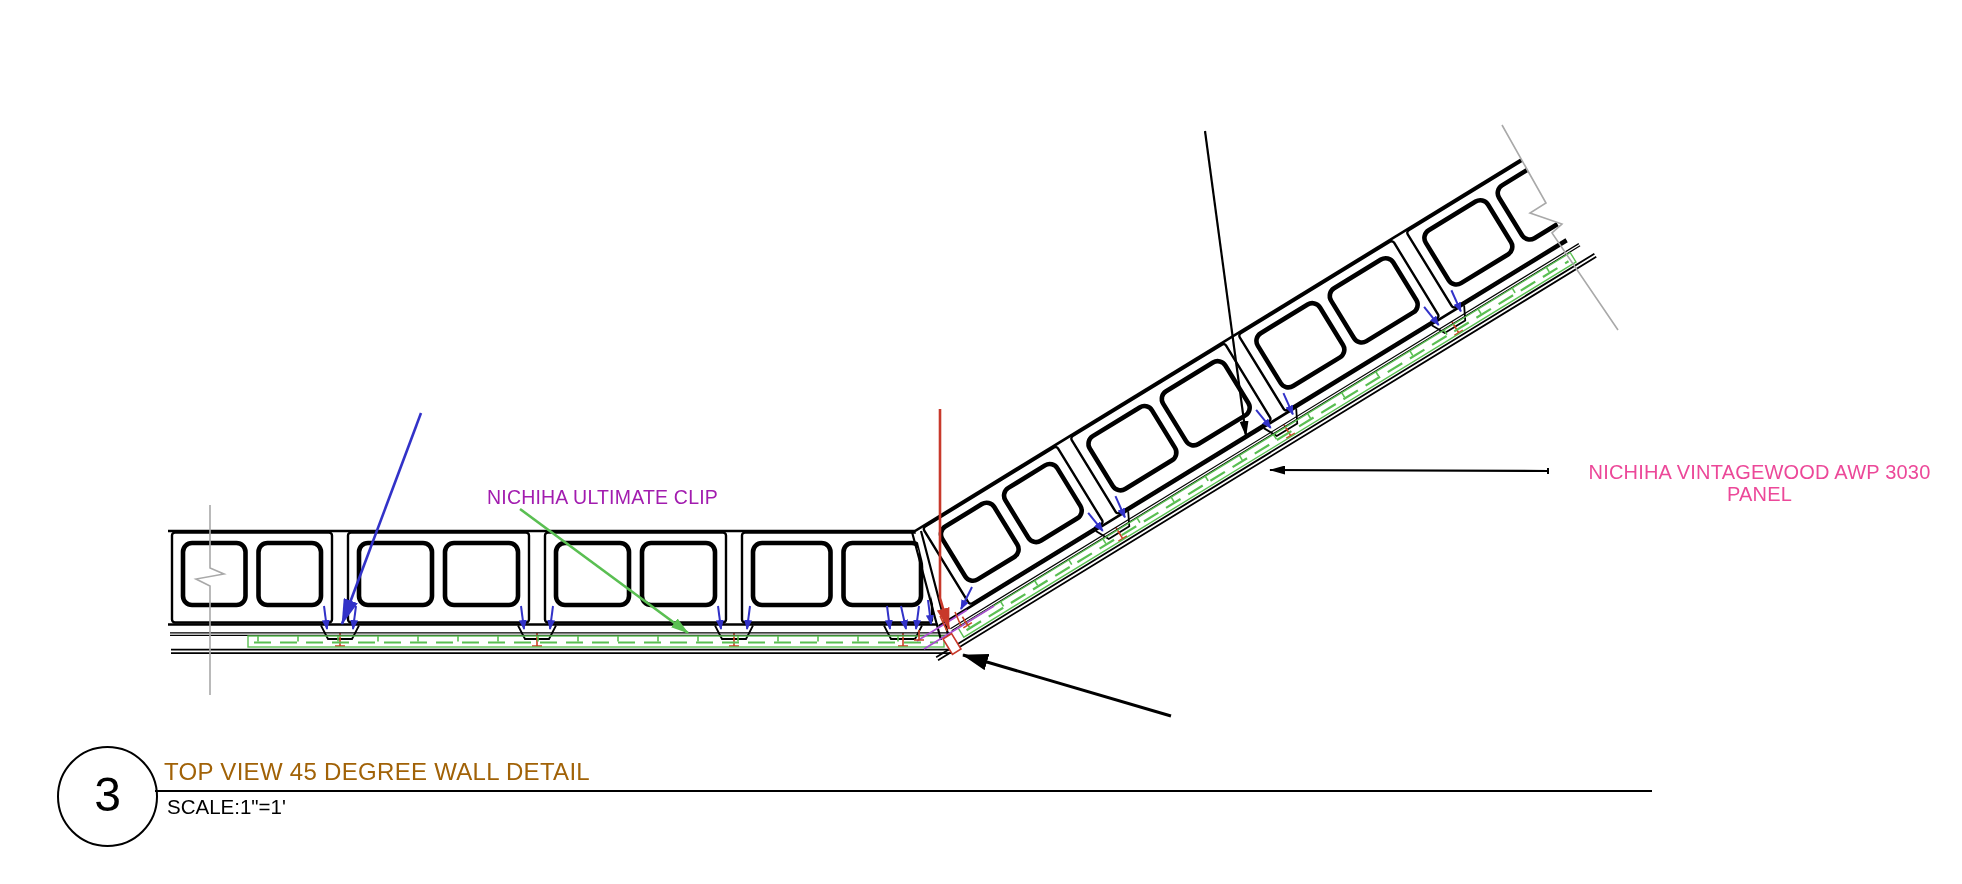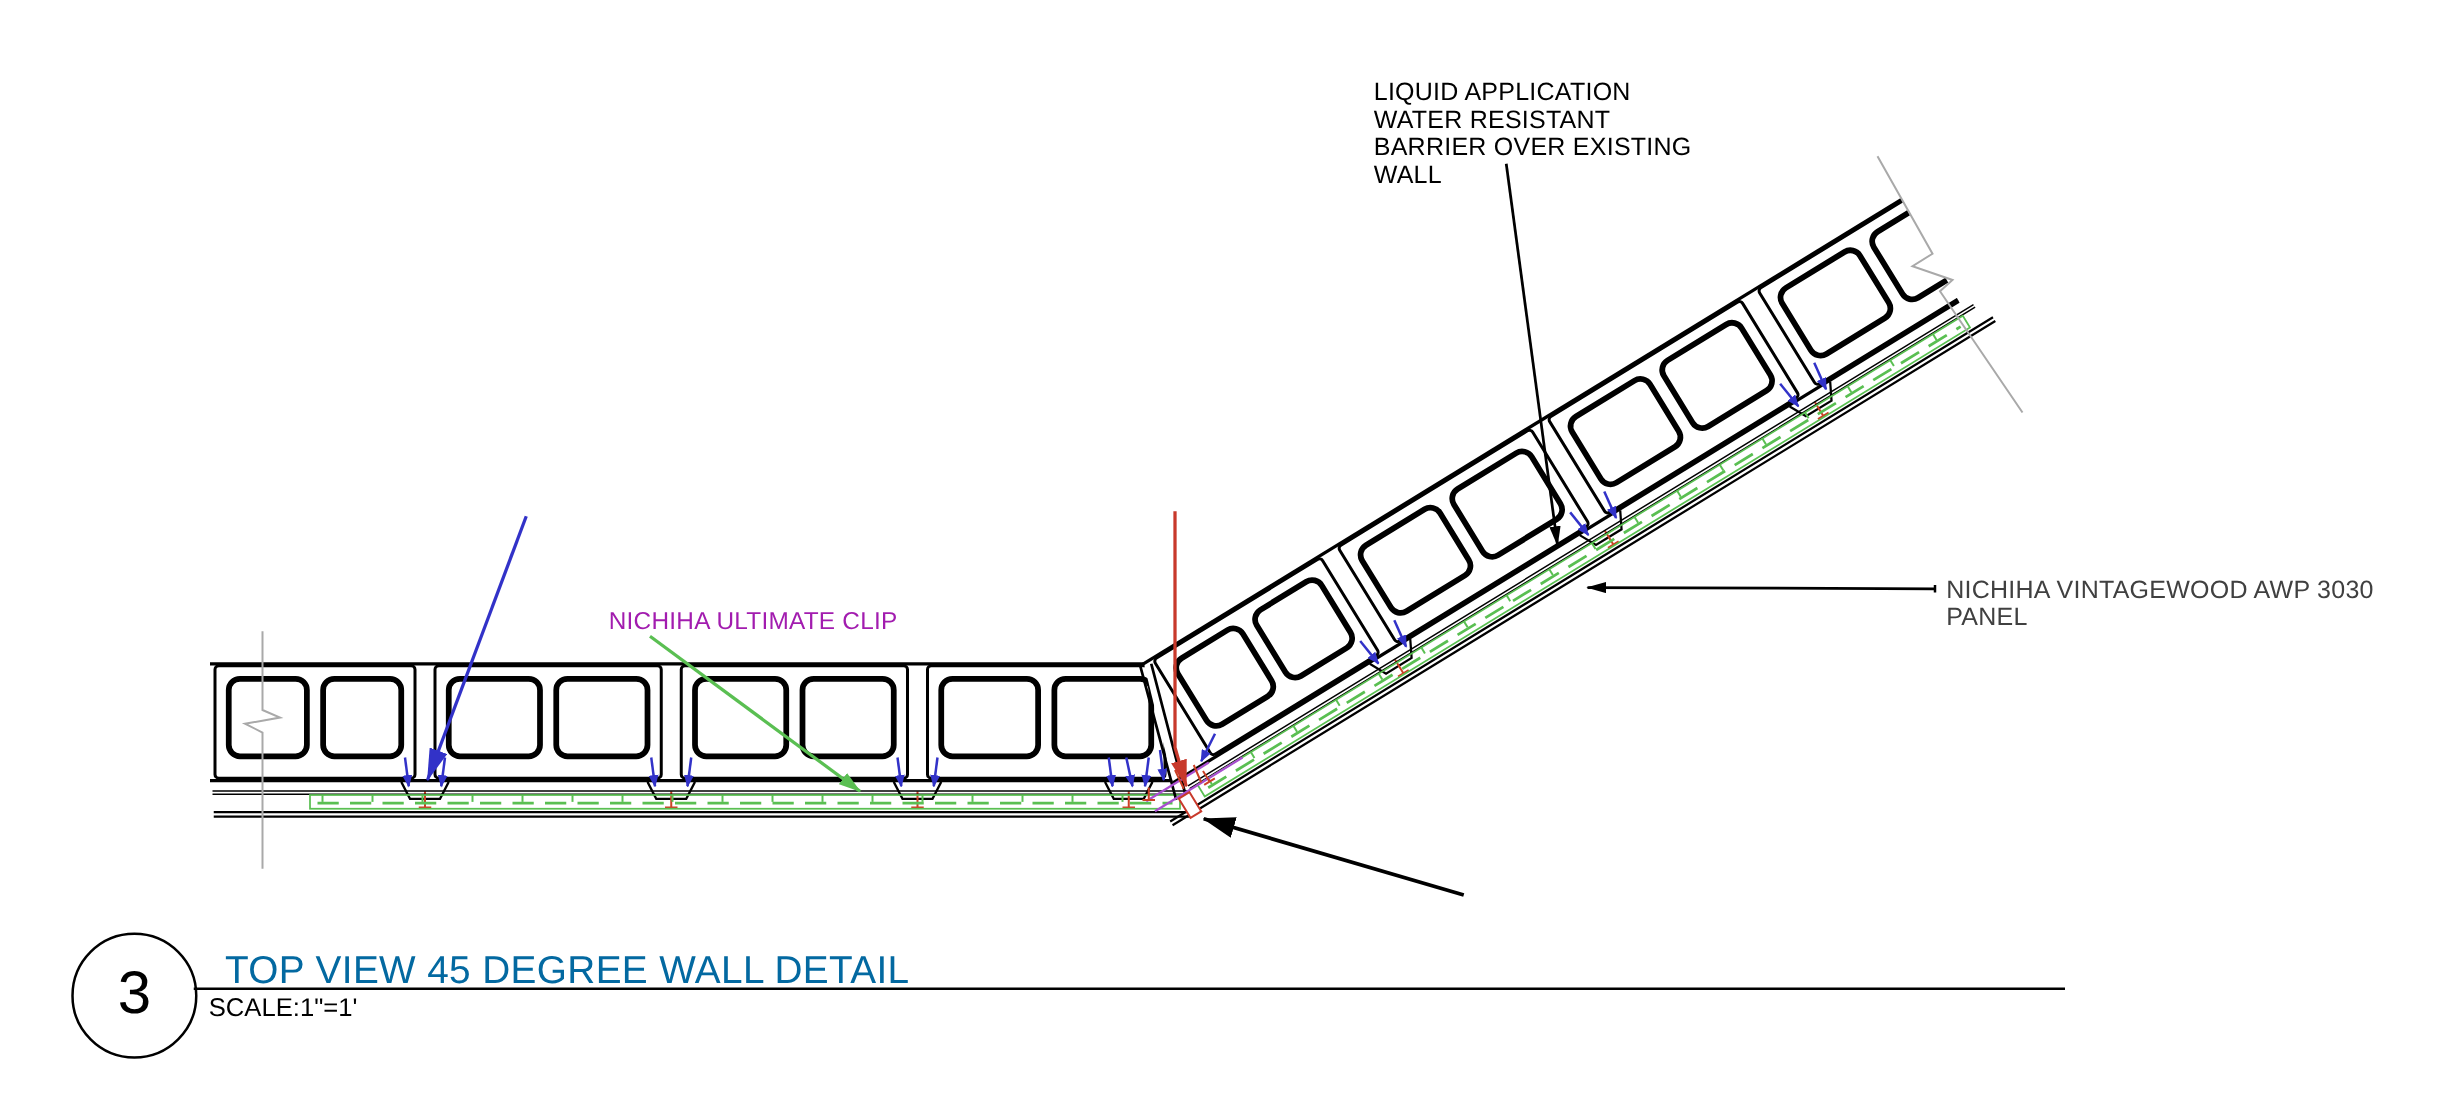--- a/index.html
+++ b/index.html
@@ -13,21 +13,21 @@
   #wrb-label{left:1099px;top:63px;font-size:20px;line-height:22px;}
   #hat-label{left:357px;top:345px;}
   #clip-label{left:487px;top:486px;}
   #backer-label{left:885px;top:358px;}
   #panel-label{left:1557px;top:461px;font-size:20px;}
   #sealant-label{left:1180px;top:705px;}
   #detail-circle{position:absolute;left:57px;top:746px;width:97px;height:97px;
       border:2px solid #000;border-radius:50%;display:flex;align-items:center;
       justify-content:center;background:#fff;}
   #detail-number{font-size:48px;color:#000;transform:translateY(-2px);}
-  #title-text{position:absolute;left:180px;top:758px;font-size:31px;color:#0369a1;letter-spacing:0.3px;}
+  #title-text{position:absolute;left:164px;top:758px;font-size:24px;color:#a16207;letter-spacing:0.3px;}
   #title-underline{position:absolute;left:155px;top:790px;width:1497px;height:2px;background:#000;}
   #scale-text{position:absolute;left:167px;top:795px;font-size:20.5px;color:#000;}
 </style>
 </head>
 <body>
 
 <div id="page">
 
   <svg id="dwg" width="1962" height="884" viewBox="0 0 1962 884">
       <defs>
@@ -184,26 +184,22 @@
       <line x1="972" y1="587" x2="961" y2="609" stroke="#3232c8" stroke-width="2" marker-end="url(#ar-bl-sm)"></line>
       <line x1="1205" y1="131" x2="1246" y2="436" stroke="#000000" stroke-width="2.2" marker-end="url(#ar-bk)"></line>
       <line x1="421" y1="413" x2="342" y2="624" stroke="#3232c8" stroke-width="2.6" marker-end="url(#ar-bl-big)"></line>
       <line x1="520" y1="509" x2="688" y2="633" stroke="#5abf52" stroke-width="2.6" marker-end="url(#ar-gr)"></line>
       <path d="M940,409 L940,598 L949,629" fill="none" stroke="#c8392b" stroke-width="2.6" marker-end="url(#ar-rd-big)"></path>
       <line x1="1548" y1="471" x2="1270" y2="470" stroke="#000000" stroke-width="2.2" marker-end="url(#ar-bk)"></line>
       <line x1="1171" y1="716" x2="963" y2="655" stroke="#000000" stroke-width="3" marker-end="url(#ar-bk-big)"></line>
       <path d="M1548,468 L1548,474" stroke="#000000" stroke-width="2"></path>
     </svg>
 
-  <div class="label" id="wrb-label">LIQUID APPLICATION
-WATER RESISTANT
-BARRIER OVER EXISTING
-WALL</div>
   <div class="label green" id="clip-label" style="color: #a21caf;">NICHIHA ULTIMATE CLIP</div>
-  <div class="label" id="panel-label" style="color: #404040;">NICHIHA VINTAGEWOOD AWP 3030 PANEL</div>
+  <div class="label" id="panel-label" style="color: #ec4899; text-align: center;">NICHIHA VINTAGEWOOD AWP 3030 PANEL</div>
 
   <div id="detail-circle">
     <span id="detail-number">3</span>
   </div>
   <div id="title-text">TOP VIEW 45 DEGREE WALL DETAIL</div>
   <div id="title-underline"></div>
   <div id="scale-text">SCALE:1"=1'</div>
 </div>
 
 </body></html>

